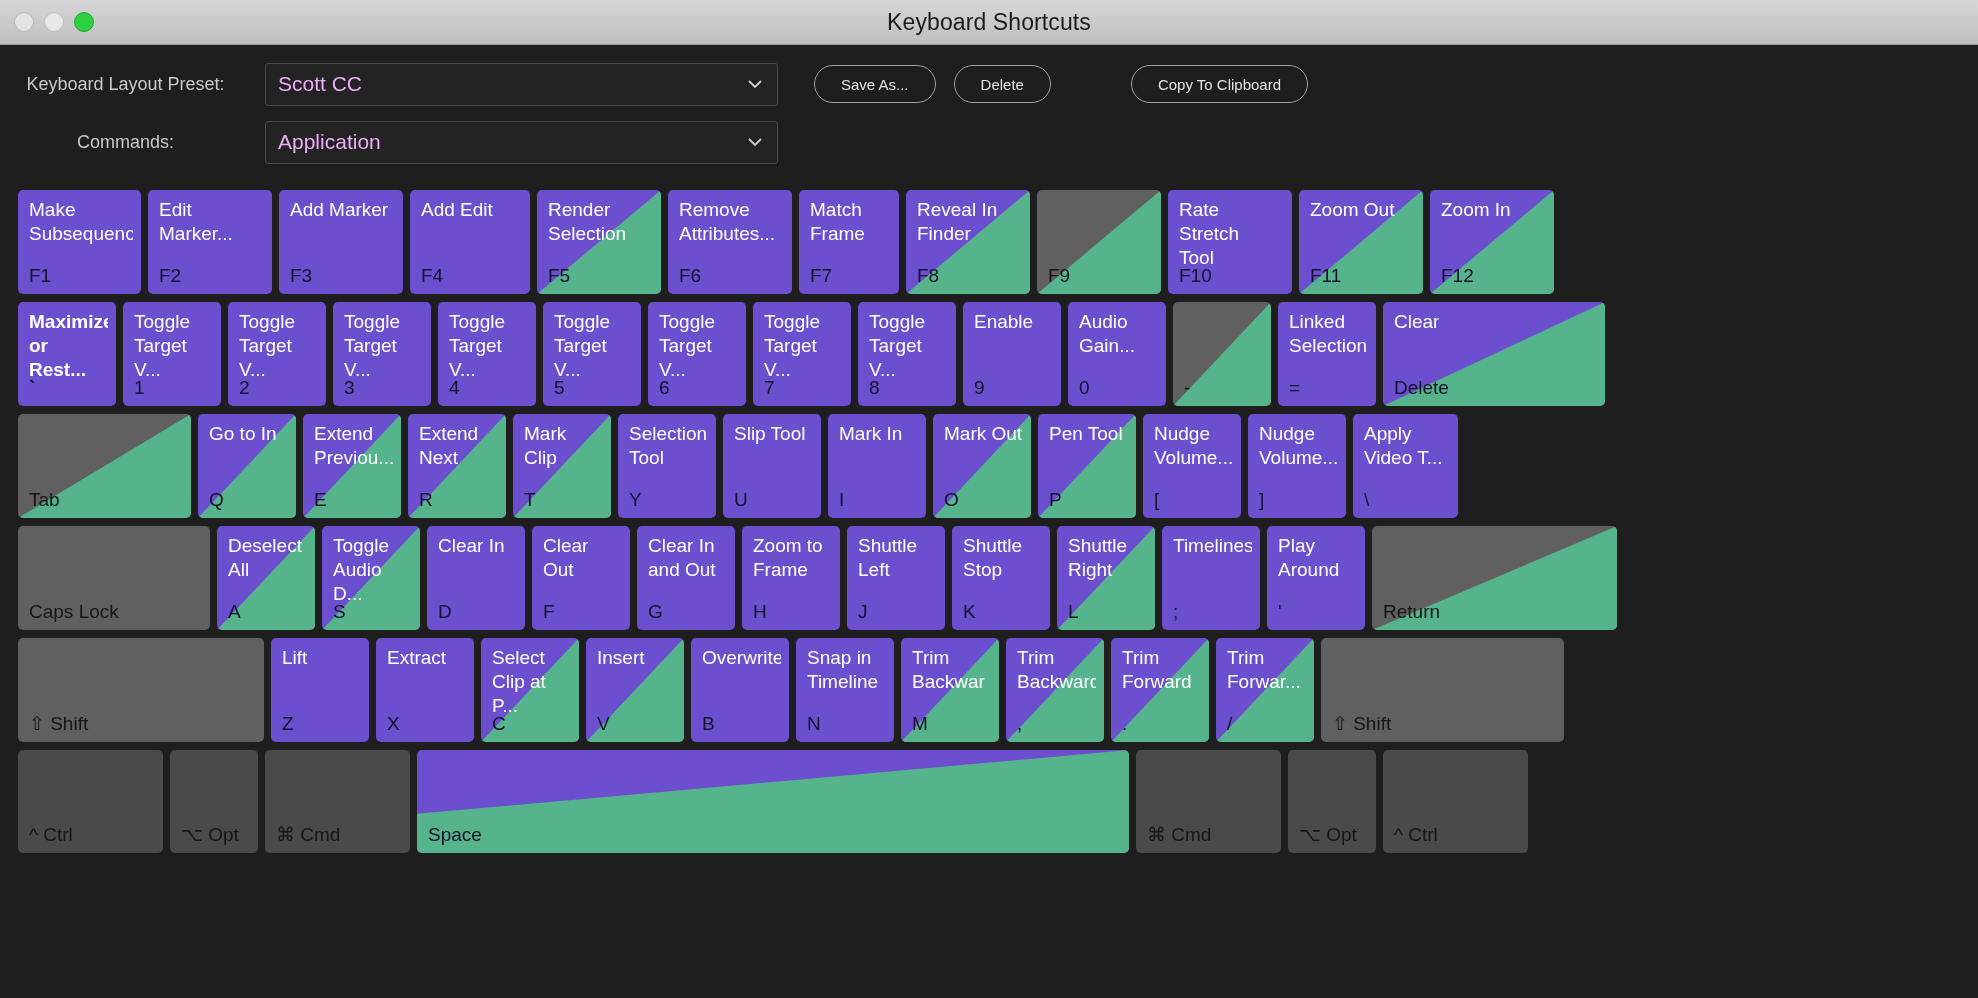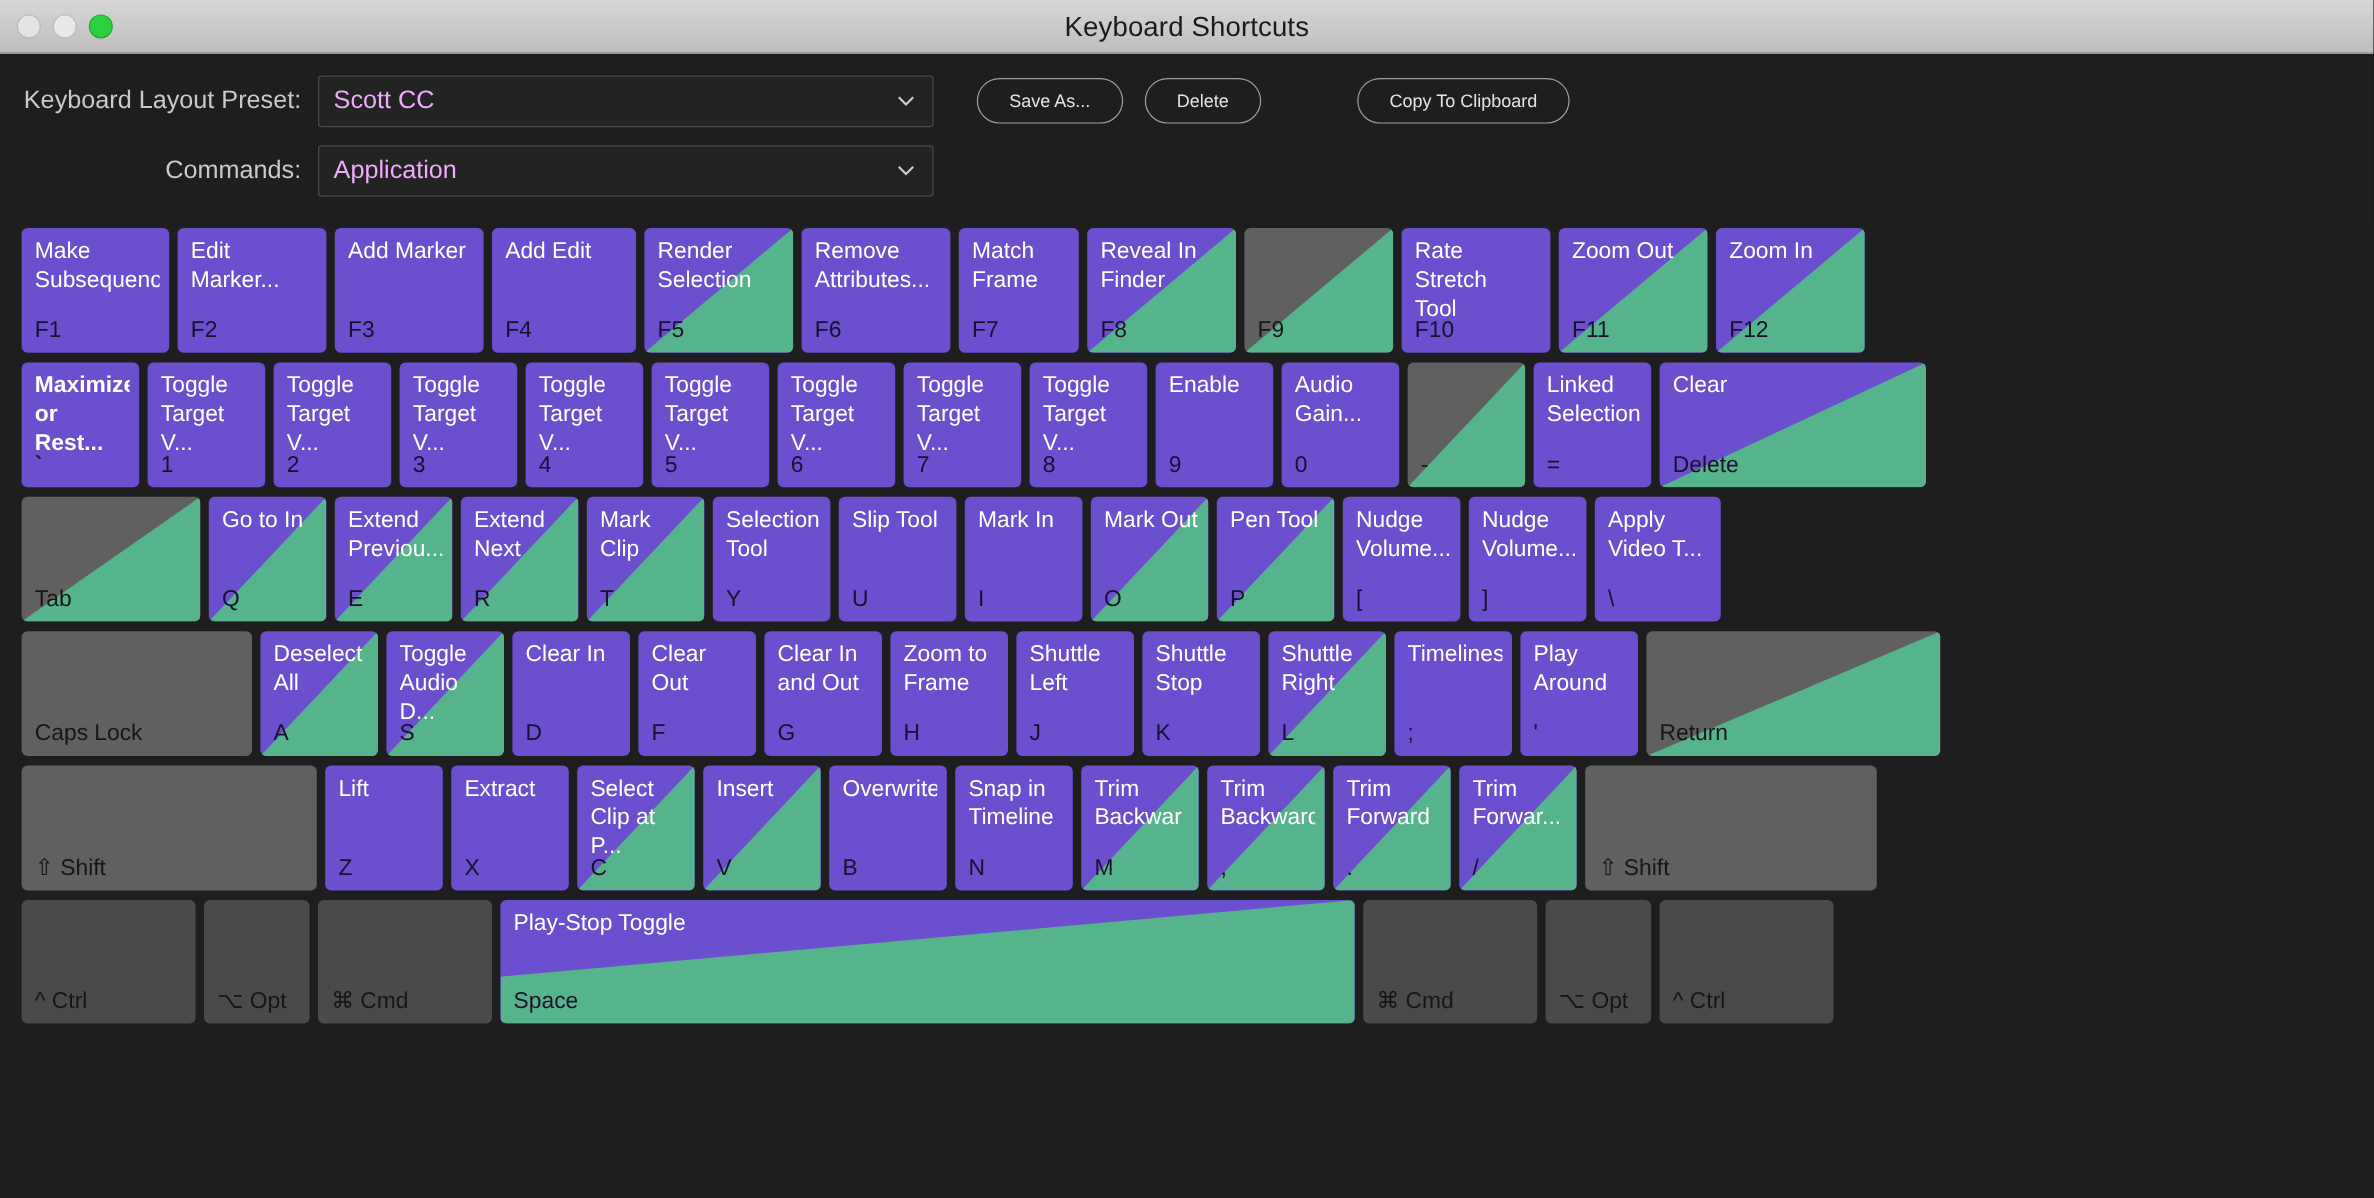--- a/index.html
+++ b/index.html
@@ -50,23 +50,23 @@
     height: 145px;
   }
   .ctrl-row {
     display: flex;
     align-items: center;
     height: 46px;
     margin-bottom: 12px;
   }
   .ctrl-label {
     width: 265px;
-    text-align: right;
+    text-align: center;
     padding-right: 14px;
-    font-size: 21px;
+    font-size: 18px;
     color: #c9c9c9;
   }
   .dropdown {
     width: 513px;
     height: 43px;
     background: #232323;
     border: 1px solid #4a4a4a;
     border-radius: 3px;
     display: flex;
     align-items: center;
@@ -351,21 +351,21 @@
         <div class="tri">
           <svg viewBox="0 0 100 100" preserveAspectRatio="none">
             <polygon points="100,0 100,100 0,100" fill="#56b48c"></polygon>
           </svg>
         </div>
         <div class="cmd">Clear</div>
         <div class="cap">Delete</div>
       </div>
     </div>
     <div class="krow">
-      <div class="key blank" style="width: 149px;">
+      <div class="key blank" style="width: 173px;">
         <div class="tri">
           <svg viewBox="0 0 100 100" preserveAspectRatio="none">
             <polygon points="100,0 100,100 0,100" fill="#56b48c"></polygon>
           </svg>
         </div>
         <div class="cap">Tab</div>
       </div>
       <div class="key" style="width: 98px; padding-left: 31px;">
         <div class="tri">
           <svg viewBox="0 0 100 100" preserveAspectRatio="none">
@@ -624,21 +624,20 @@
       </div>
       <div class="key mod" style="width: 145px;">
         <div class="cap">⌘ Cmd</div>
       </div>
       <div class="key" style="width: 712px;">
         <div class="tri">
           <svg viewBox="0 0 100 100" preserveAspectRatio="none">
             <polygon points="0,62 100,0 100,100 0,100" fill="#56b48c"></polygon>
           </svg>
         </div>
-        <div class="cmd">Play-Stop Toggle</div>
         <div class="cap">Space</div>
       </div>
       <div class="key mod" style="width: 145px;">
         <div class="cap">⌘ Cmd</div>
       </div>
       <div class="key mod" style="width: 88px;">
         <div class="cap">⌥ Opt</div>
       </div>
       <div class="key mod" style="width: 145px;">
         <div class="cap">^ Ctrl</div>

